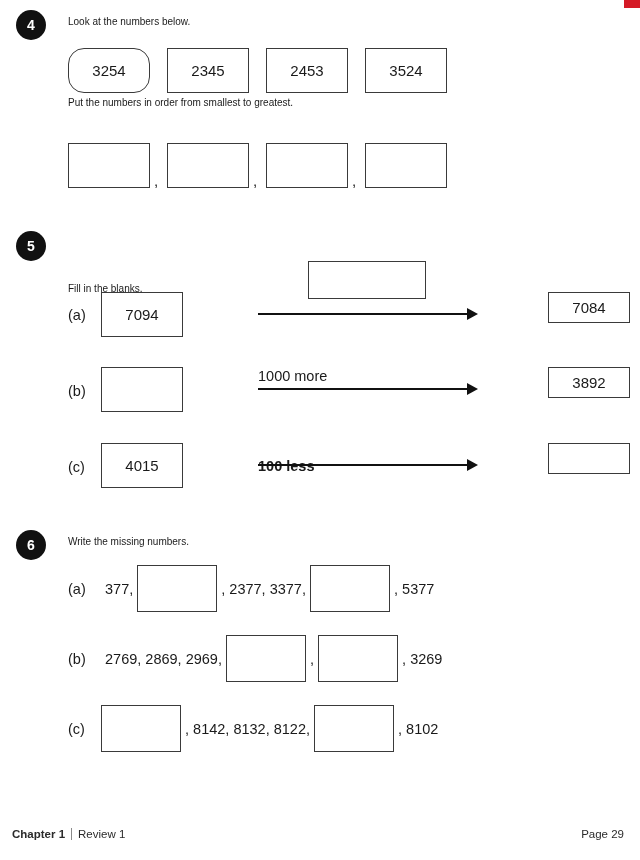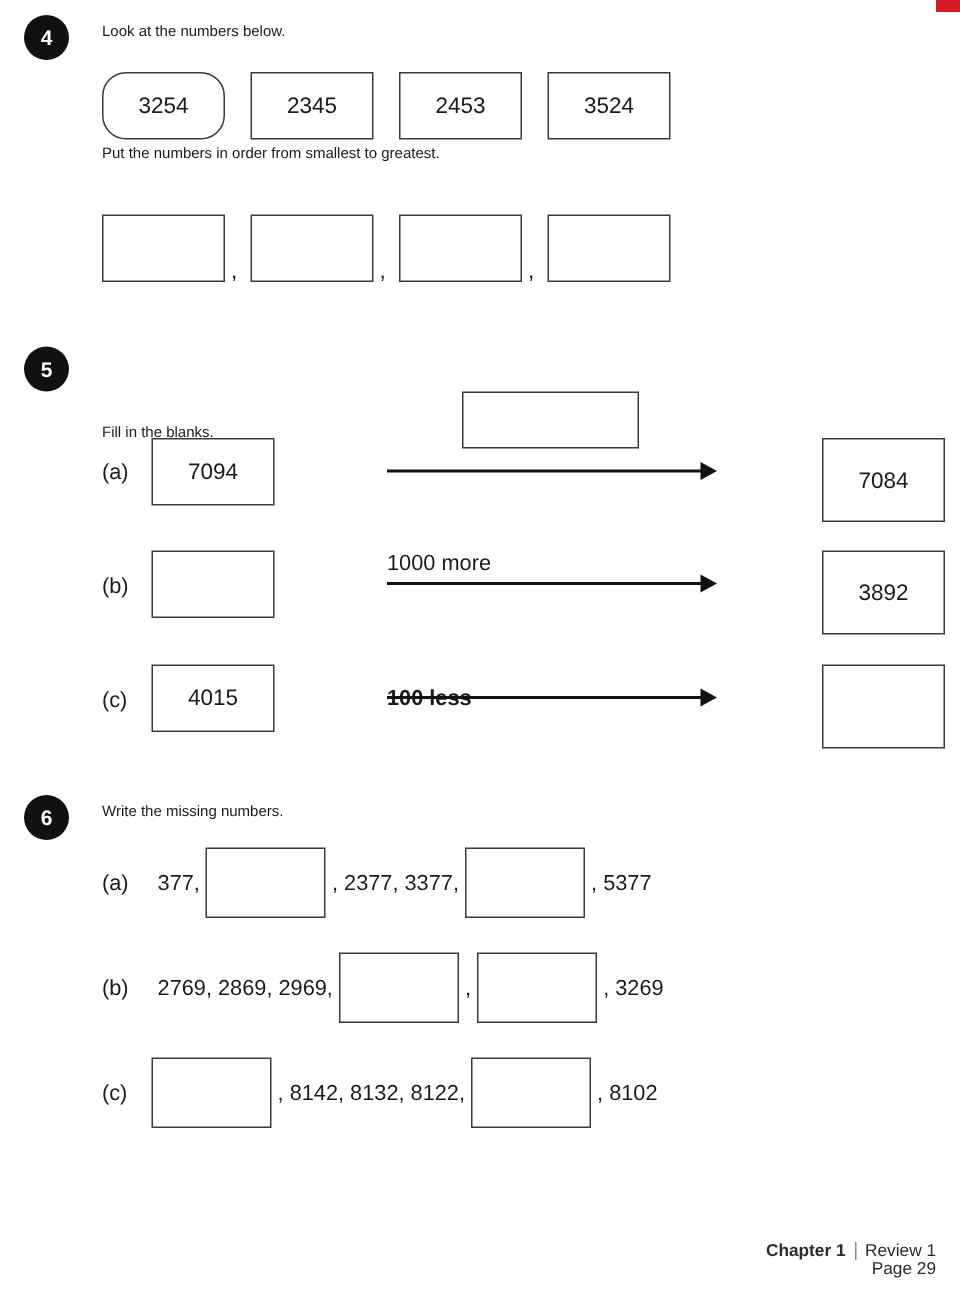--- a/index.html
+++ b/index.html
@@ -94,21 +94,21 @@
   #q5 { top: 0; }
   #q5 .q-badge { top: 231px; }
   #q5 .q-prompt { top: 237px; margin-top: 46px; }
   .row-label {
     position: absolute;
     left: 68px;
     font-size: 14.5px;
     color: #1a1a1a;
   }
   .q5-left-box  { left: 101px; width: 82px; height: 45px; }
-  .q5-right-box { left: 548px; width: 82px; height: 56px; text-align: right; }
+  .q5-right-box { left: 548px; width: 82px; height: 31px; text-align: right; }
   .q5-top-box   { left: 308px; width: 118px; height: 38px; }
 
   .arrow-wrap {
     position: absolute;
     left: 258px;
     width: 220px;
     height: 2px;
   }
   .arrow-line {
     position: absolute;
@@ -158,29 +158,28 @@
     border: 1.6px solid #3a3a3a;
     background: #ffffff;
     width: 80px;
     height: 47px;
     flex: none;
   }
 
   
   .footer {
     position: absolute;
-    left: 24px;
+    left: 12px;
     right: 16px;
     top: 828px;
     display: flex;
     justify-content: space-between;
-    align-items: flex-end;
+    align-items: flex-start;
     font-size: 11.5px;
     color: #2b2b2b;
-    flex-direction: column;
   }
   .footer-left {
     display: flex;
     align-items: center;
     gap: 6px;
   }
   .footer-chapter { font-weight: bold; }
   .footer-sep {
     display: inline-block;
     width: 1px;

